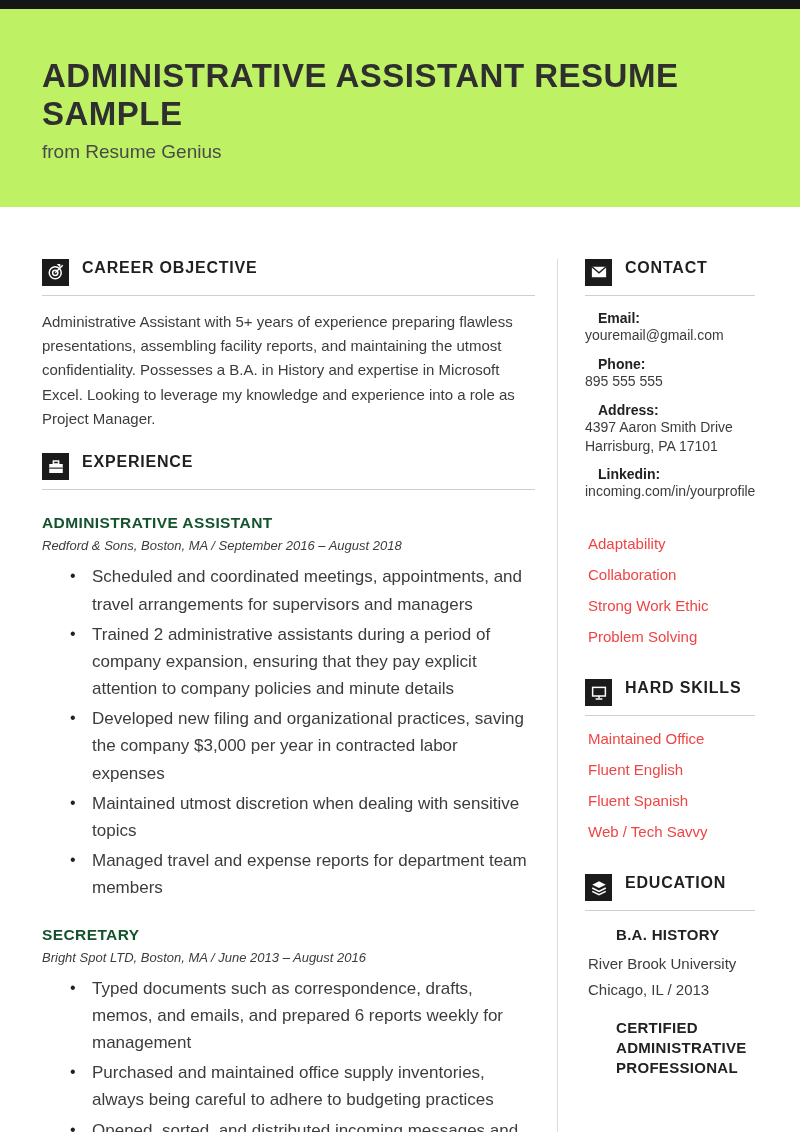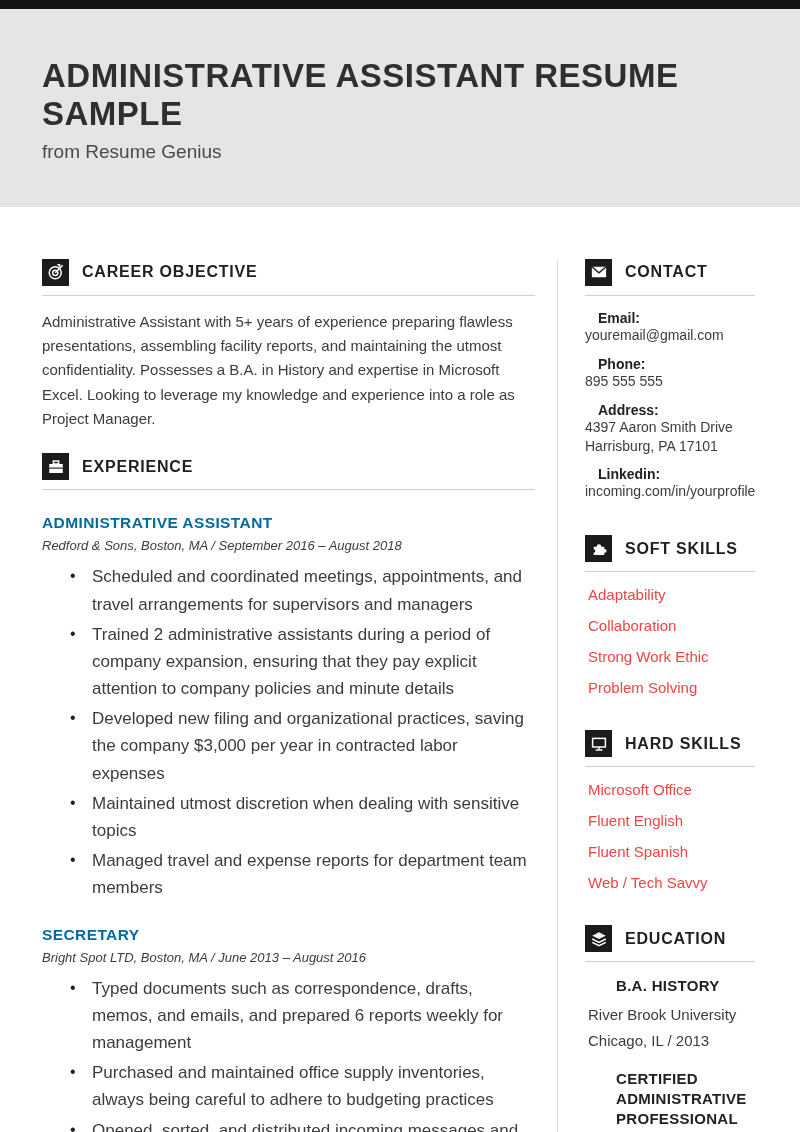--- a/index.html
+++ b/index.html
@@ -9,21 +9,21 @@
     min-height: 1132px;
     margin: 0 auto;
     font-family: "Liberation Sans", "DejaVu Sans", sans-serif;
     color: #3c3c3c;
   }
   .topbar {
     height: 9px;
     background: #151515;
   }
   .page-header {
-    background: #e5e5e5;
+    background: #bef264;
     padding: 48px 55px 44px 42px;
   }
   .page-title {
     font-size: 33px;
     font-weight: 700;
     color: #2f2f2f;
     letter-spacing: 0.5px;
     line-height: 1.15;
   }
   .page-subtitle {
@@ -39,21 +39,21 @@
     flex: 0 0 493px;
     margin-right: 22px;
   }
   .col-right {
     flex: 1;
     border-left: 1px solid #dcdcdc;
     padding-left: 27px;
   }
   .section-heading {
     display: flex;
-    align-items: center;
+    align-items: flex-start;
     gap: 13px;
     border-bottom: 1px solid #cfcfcf;
     padding-bottom: 9px;
     margin-bottom: 14px;
   }
   .section-heading .icon-box {
     width: 27px;
     height: 27px;
     background: #1b1b1b;
     display: flex;
@@ -70,21 +70,21 @@
   .objective-text {
     font-size: 15px;
     line-height: 1.62;
     color: #3c3c3c;
     margin-bottom: 22px;
   }
   .job { margin-top: 24px; }
   .job-title {
     font-size: 15.5px;
     font-weight: 700;
-    color: #0369a1;
+    color: #14532d;
     letter-spacing: 0.4px;
   }
   .job-meta {
     font-size: 13px;
     font-style: italic;
     color: #3c3c3c;
     margin-top: 6px;
     margin-bottom: 10px;
   }
   ul.bullets {
@@ -239,52 +239,41 @@
         <span class="contact-line">4397 Aaron Smith Drive</span>
         <span class="contact-line">Harrisburg, PA 17101</span>
       </div>
       <div class="contact-item">
         <span class="contact-label">Linkedin:</span>
         <span class="contact-line">incoming.com/in/yourprofile</span>
       </div>
     </section>
 
     <section class="side-section">
-      <div class="section-heading">
-        <span class="icon-box">
-          <svg width="18" height="18" viewBox="0 0 24 24">
-            <rect x="5" y="9" width="14" height="11" fill="#ffffff"></rect>
-            <circle cx="12" cy="8.5" r="3" fill="#ffffff"></circle>
-            <circle cx="19.5" cy="14.5" r="2.6" fill="#ffffff"></circle>
-            <circle cx="5" cy="14.5" r="2.2" fill="#1b1b1b"></circle>
-          </svg>
-        </span>
-        <h2>SOFT SKILLS</h2>
-      </div>
       <ul class="skill-list">
         <li>Adaptability</li>
         <li>Collaboration</li>
         <li>Strong Work Ethic</li>
         <li>Problem Solving</li>
       </ul>
     </section>
 
     <section class="side-section">
       <div class="section-heading">
         <span class="icon-box">
           <svg width="18" height="18" viewBox="0 0 24 24">
             <rect x="3.5" y="4.5" width="17" height="11.5" fill="none" stroke="#ffffff" stroke-width="2"></rect>
             <line x1="12" y1="16" x2="12" y2="19" stroke="#ffffff" stroke-width="2"></line>
             <line x1="7.5" y1="20" x2="16.5" y2="20" stroke="#ffffff" stroke-width="2"></line>
           </svg>
         </span>
         <h2>HARD SKILLS</h2>
       </div>
       <ul class="skill-list">
-        <li>Microsoft Office</li>
+        <li>Maintained Office</li>
         <li>Fluent English</li>
         <li>Fluent Spanish</li>
         <li>Web / Tech Savvy</li>
       </ul>
     </section>
 
     <section class="side-section">
       <div class="section-heading">
         <span class="icon-box">
           <svg width="18" height="18" viewBox="0 0 24 24">

